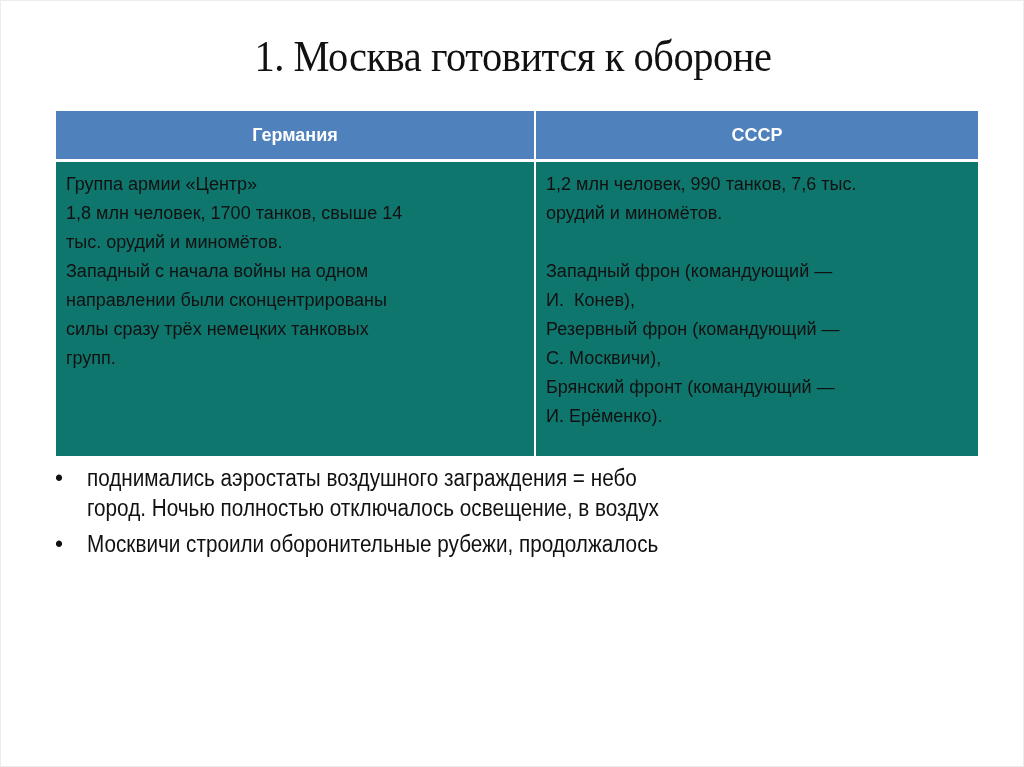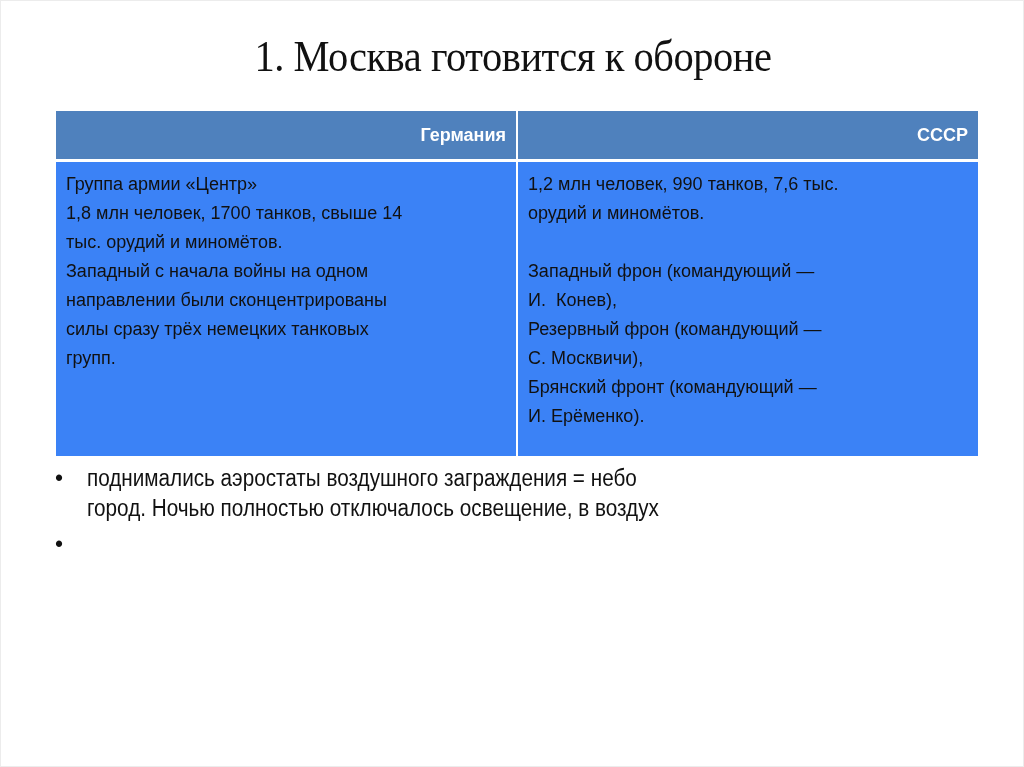--- a/index.html
+++ b/index.html
@@ -12,27 +12,27 @@
       font-family: "Liberation Serif", "DejaVu Serif", serif;
       font-size: 44px; color: #111; letter-spacing: -0.5px;
       transform: scaleX(0.92); transform-origin: center;
     }
     table.cmp {
       position: absolute; left: 55px; top: 110px; width: 922px;
       border-collapse: separate; border-spacing: 0;
       font-family: "Liberation Sans", "DejaVu Sans", sans-serif;
     }
     table.cmp th {
-      background: #4f81bd; color: #fff; text-align: right; font-weight: bold;
+      background: #4f81bd; color: #fff; text-align: center; font-weight: bold;
       font-size: 18px; height: 48px; padding: 0 10px; vertical-align: middle;
       border-bottom: 3px solid #fff;
     }
     table.cmp td {
-      background: #3b82f6; color: #111; font-size: 18px; line-height: 29px;
-      padding: 8px 10px 8px 10px; vertical-align: top; height: 278px;
+      background: #0f766e; color: #111; font-size: 18px; line-height: 29px;
+      padding: 8px 28px 8px 10px; vertical-align: top; height: 278px;
     }
     table.cmp th.c1, table.cmp td.c1 { width: 440px; border-right: 2px solid #fff; }
     .line { display: block; white-space: pre; }
     ul.bullets {
       position: absolute; left: 48px; top: 462px; width: 900px; margin: 0; padding: 0; list-style: none;
       font-family: "Liberation Sans", "DejaVu Sans", sans-serif; font-size: 23px; color: #111; line-height: 30px;
     }
     ul.bullets li { position: relative; padding-left: 38px; margin-bottom: 6px; }
     ul.bullets li .dot { position: absolute; left: 6px; top: 0; }
     .scaled { display: inline-block; transform: scaleX(0.9); transform-origin: left; white-space: pre; }
@@ -76,14 +76,15 @@
 </table>
 
 <ul class="bullets">
   <li>
     <span class="dot">•</span>
     <span class="line"><span class="scaled">поднимались аэростаты воздушного заграждения = небо</span></span>
     <span class="line"><span class="scaled">город. Ночью полностью отключалось освещение, в воздух</span></span>
   </li>
   <li>
     <span class="dot">•</span>
+    <span class="line"><span class="scaled">Москвичи строили оборонительные рубежи, продолжалось</span></span>
   </li>
 </ul>
 
 </body></html>

